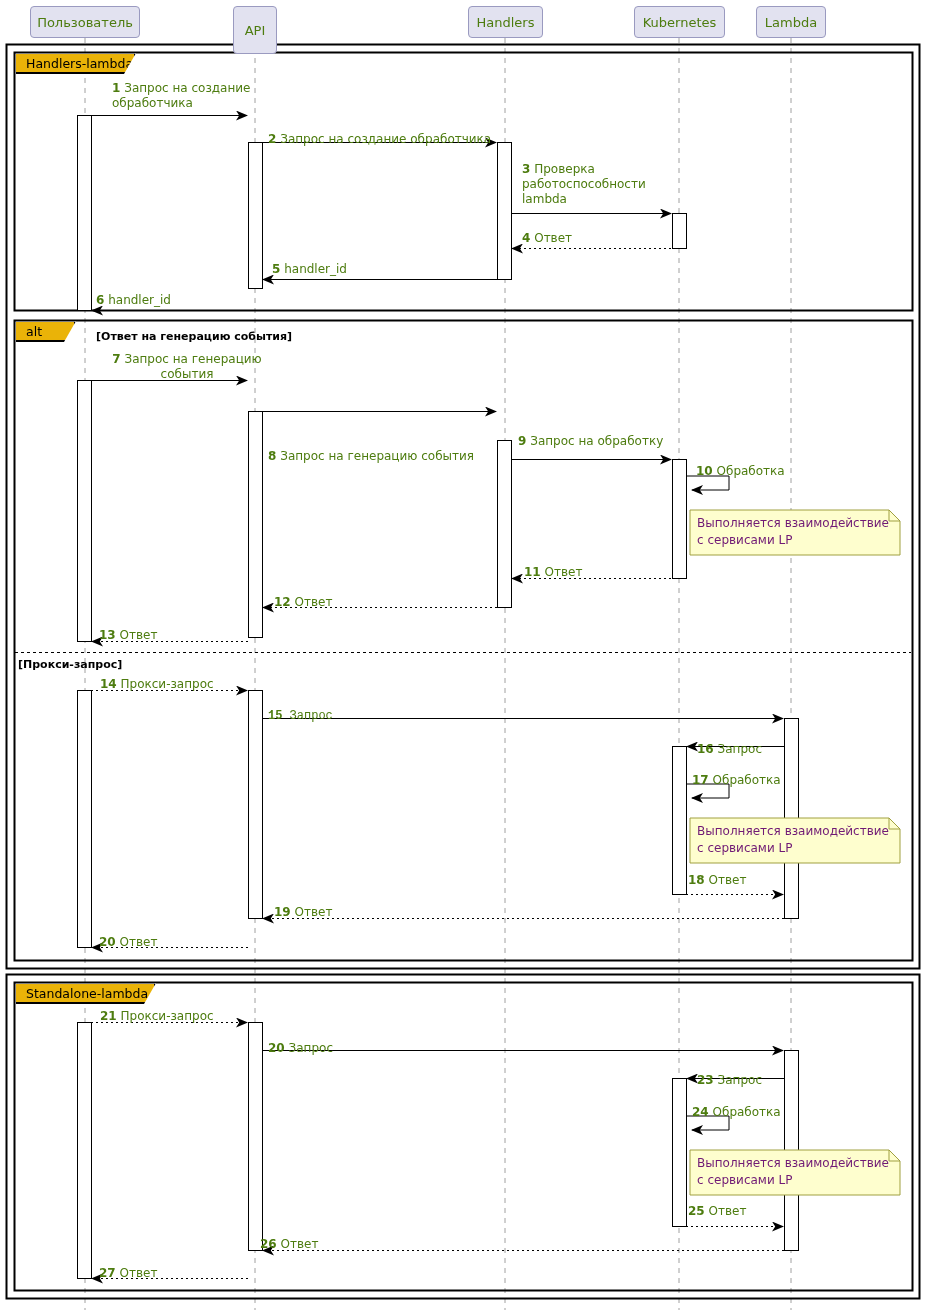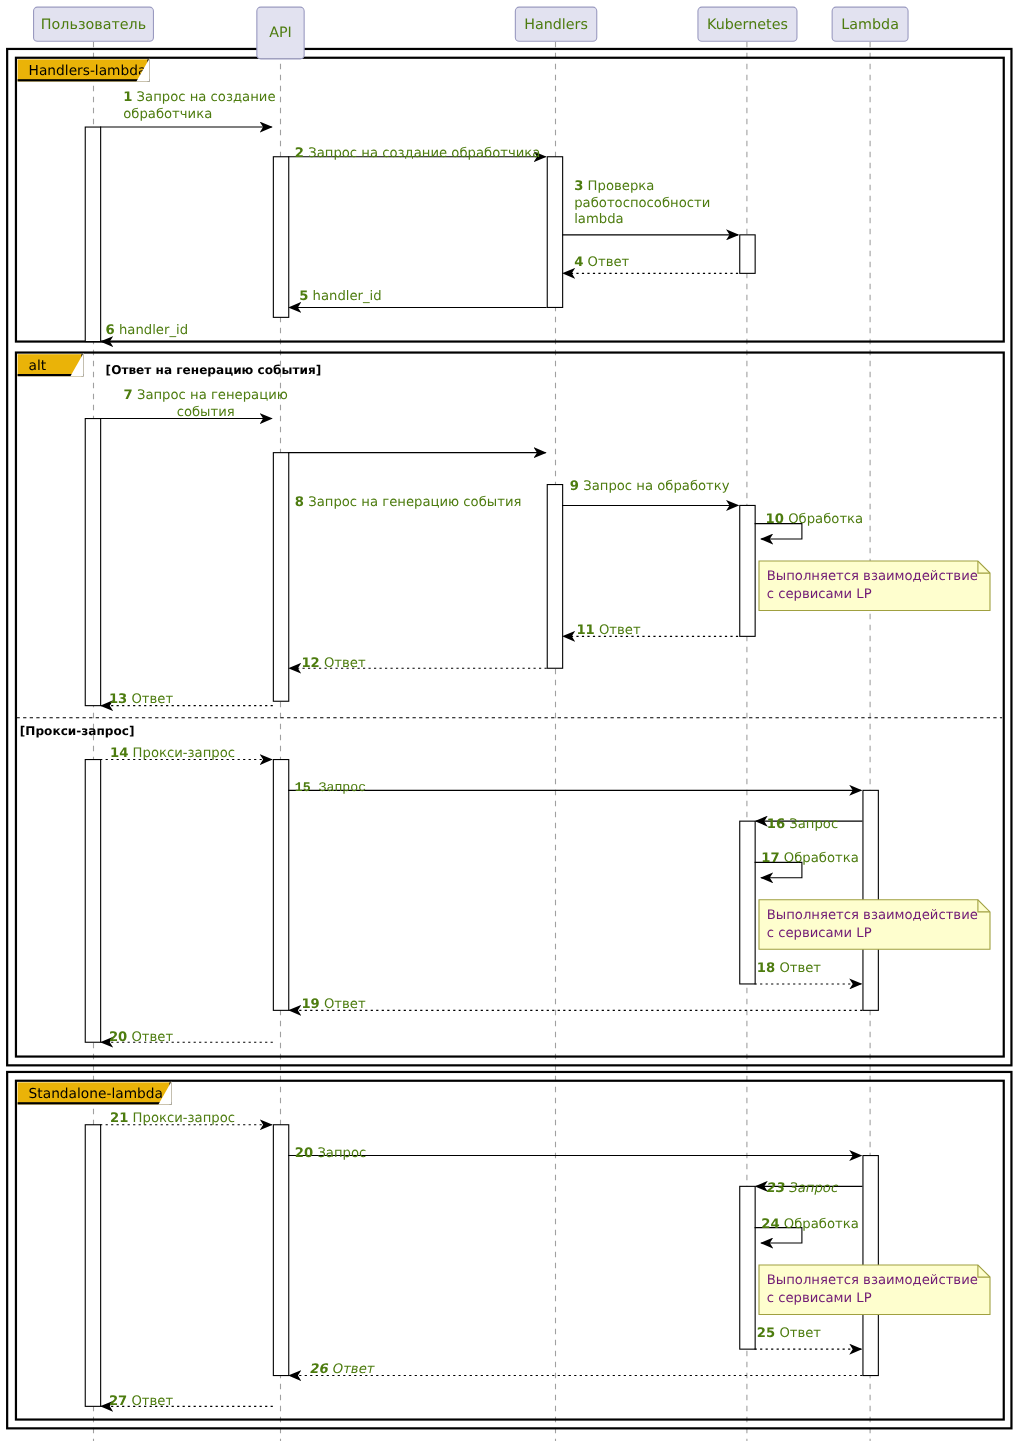--- a/index.html
+++ b/index.html
@@ -143,24 +143,24 @@
       <div class="msg-label" style="left: 99px; top: 628px;"><span class="num">13</span> <span>Ответ</span></div>
       <div class="msg-label" style="left: 100px; top: 677px;"><span class="num">14</span> <span>Прокси-запрос</span></div>
       <div class="msg-label" style="left: 268px; top: 709px; font-family: Liberation Mono, monospace;"><span class="num">15</span> <span>Запрос</span></div>
       <div class="msg-label" style="left: 697px; top: 742px;"><span class="num">16</span> <span>Запрос</span></div>
       <div class="msg-label" style="left: 692px; top: 773px;"><span class="num">17</span> <span>Обработка</span></div>
       <div class="msg-label" style="left: 688px; top: 873px;"><span class="num">18</span> <span>Ответ</span></div>
       <div class="msg-label" style="left: 274px; top: 905px;"><span class="num">19</span> <span>Ответ</span></div>
       <div class="msg-label" style="left: 99px; top: 935px;"><span class="num">20</span> <span>Ответ</span></div>
       <div class="msg-label" style="left: 100px; top: 1009px;"><span class="num">21</span> <span>Прокси-запрос</span></div>
       <div class="msg-label" style="left: 268px; top: 1041px;"><span class="num">20</span> <span>Запрос</span></div>
-      <div class="msg-label" style="left: 697px; top: 1073px; font-style: italic;"><span class="num">23</span> <span>Запрос</span></div>
+      <div class="msg-label" style="left: 697px; top: 1073px;"><span class="num">23</span> <span>Запрос</span></div>
       <div class="msg-label" style="left: 692px; top: 1105px;"><span class="num">24</span> <span>Обработка</span></div>
       <div class="msg-label" style="left: 688px; top: 1204px;"><span class="num">25</span> <span>Ответ</span></div>
-      <div class="msg-label" style="left: 282px; top: 1237px; font-style: italic;"><span class="num">26</span> <span>Ответ</span></div>
+      <div class="msg-label" style="left: 260px; top: 1237px;"><span class="num">26</span> <span>Ответ</span></div>
       <div class="msg-label" style="left: 99px; top: 1266px;"><span class="num">27</span> <span>Ответ</span></div>
     </div>
   <div id="notetext-layer">
       <div class="note-txt" style="left: 697px; top: 515px;">
         <div>Выполняется взаимодействие</div>
         <div>с сервисами LP</div>
       </div>
       <div class="note-txt" style="left: 697px; top: 823px;">
         <div>Выполняется взаимодействие</div>
         <div>с сервисами LP</div>

